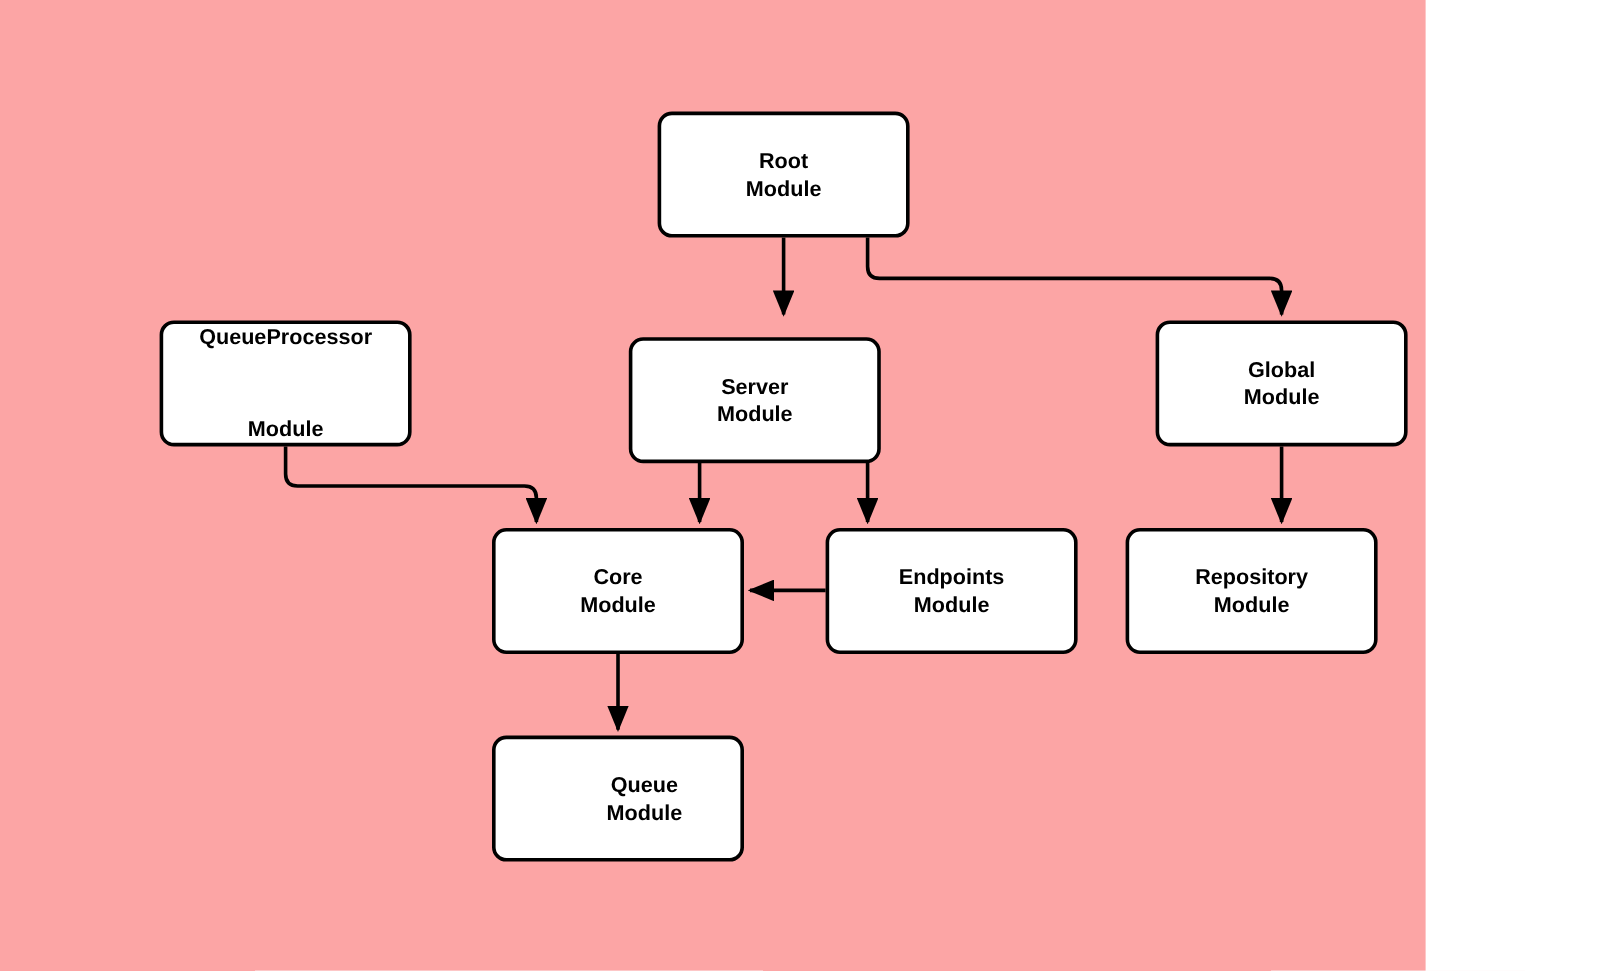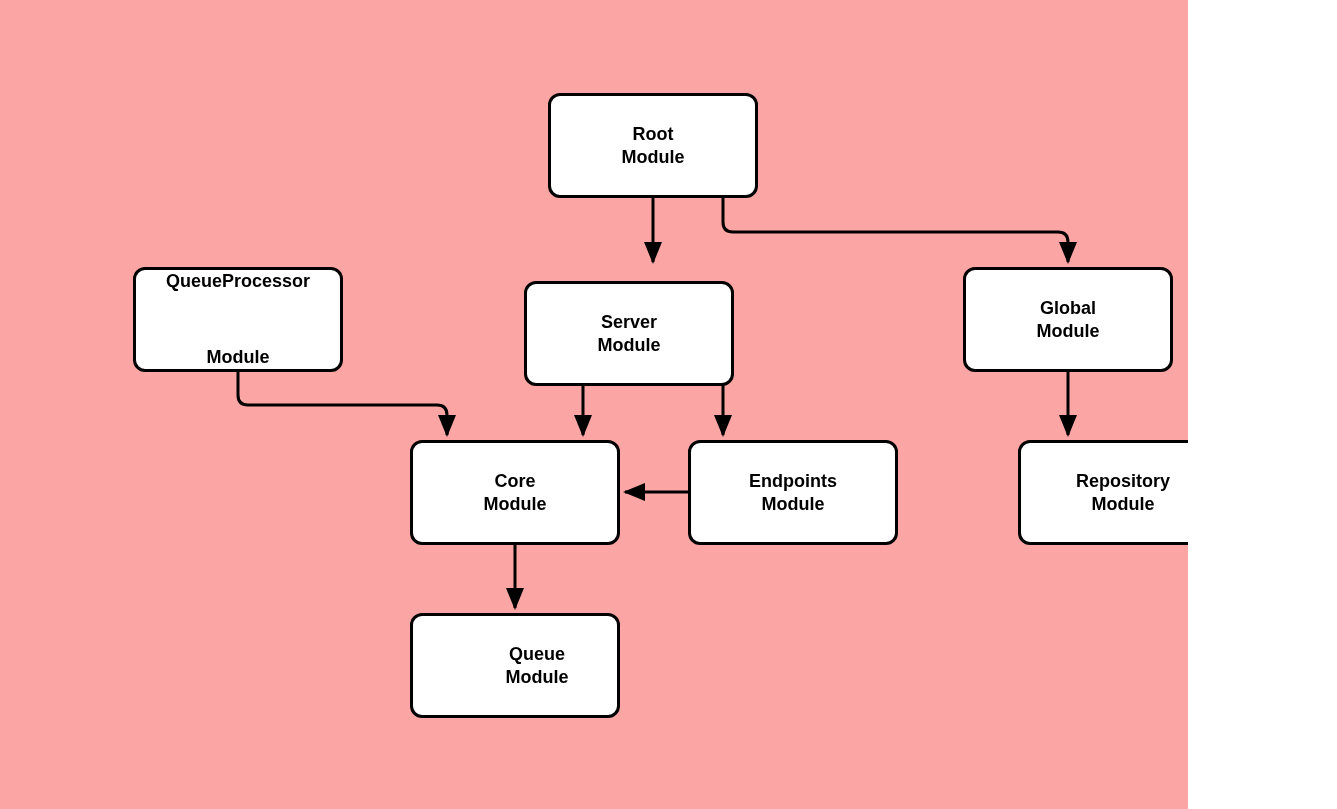--- a/index.html
+++ b/index.html
@@ -84,21 +84,21 @@
       <span class="line">Module</span>
     </div>
     <div class="node" style="left: 410px; top: 440px; width: 210px; height: 105px; background: rgb(255, 255, 255); border-color: rgb(0, 0, 0);">
       <span class="line">Core</span>
       <span class="line">Module</span>
     </div>
     <div class="node" style="left: 688px; top: 440px; width: 210px; height: 105px; background: rgb(255, 255, 255); border-color: rgb(0, 0, 0); justify-content: center;">
       <span class="line">Endpoints</span>
       <span class="line">Module</span>
     </div>
-    <div class="node" style="left: 1018px; top: 440px; width: 210px; height: 105px; background: rgb(255, 255, 255); border-color: rgb(0, 0, 0);">
+    <div class="node" style="left: 938px; top: 440px; width: 210px; height: 105px; background: rgb(255, 255, 255); border-color: rgb(0, 0, 0);">
       <span class="line">Repository</span>
       <span class="line">Module</span>
     </div>
     <div class="node" style="left: 410px; top: 613px; width: 210px; height: 105px; background: rgb(255, 255, 255); border-color: rgb(0, 0, 0); padding-left: 44px;">
       <span class="line">Queue</span>
       <span class="line">Module</span>
     </div>
   </div>
 
 </body></html>

